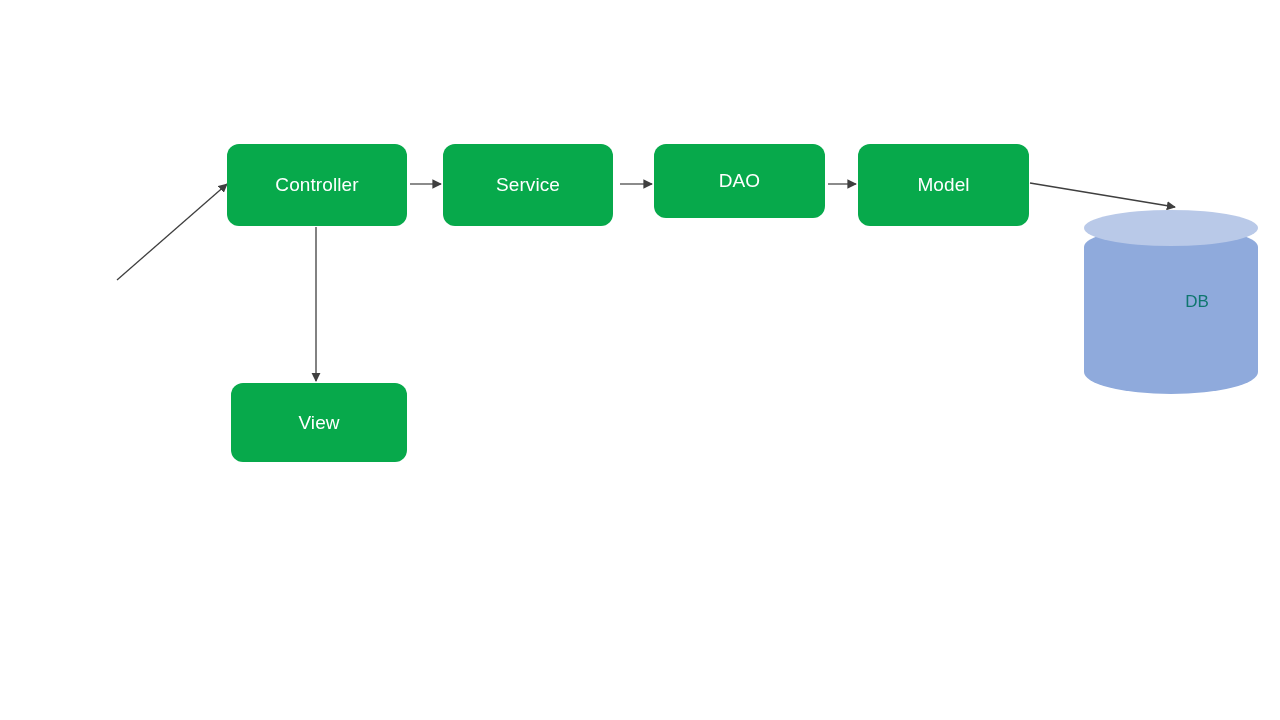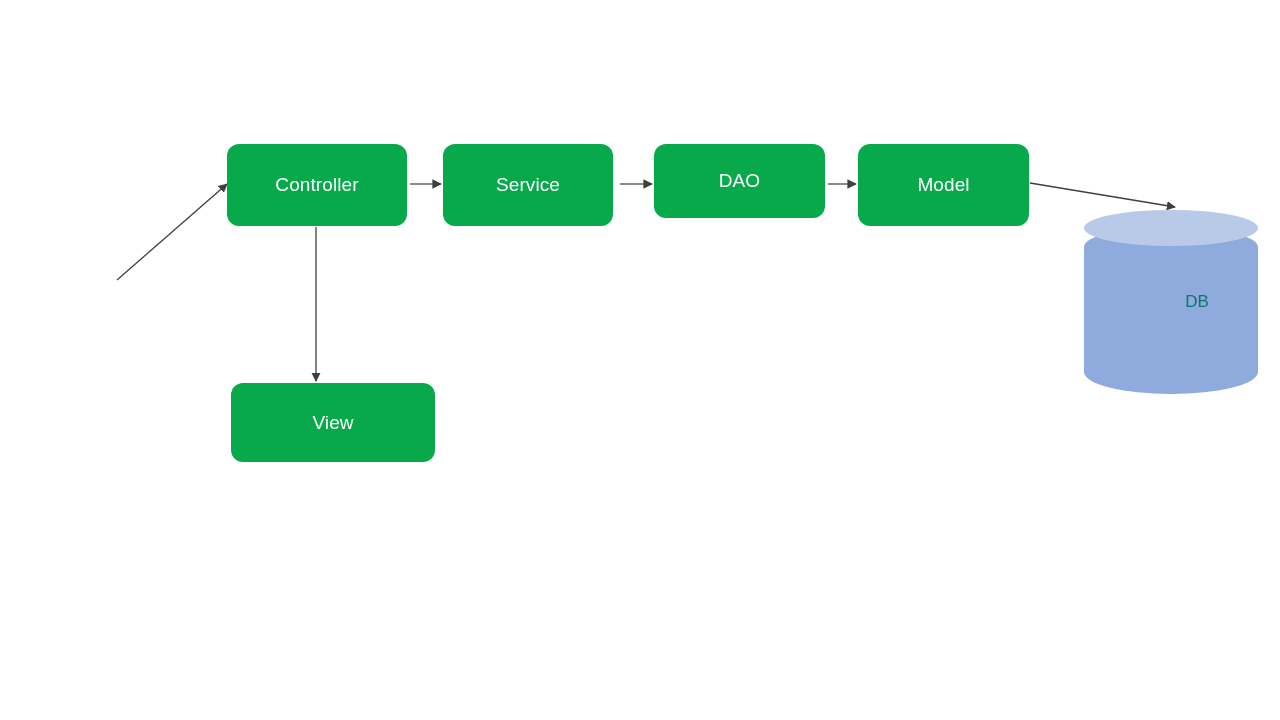--- a/index.html
+++ b/index.html
@@ -35,21 +35,21 @@
     line-height: 1.35;
     letter-spacing: 0.1px;
     white-space: pre-line;
     user-select: none;
   }
   #node-browser  { left: 30px;  top: 281px; width: 171px; height: 79px; }
   #node-controller { left: 227px; top: 144px; width: 180px; height: 82px; }
   #node-service  { left: 443px; top: 144px; width: 170px; height: 82px; }
   #node-dao      { left: 654px; top: 144px; width: 171px; height: 74px; }
   #node-model    { left: 858px; top: 144px; width: 171px; height: 82px; }
-  #node-view     { left: 231px; top: 383px; width: 204px; height: 79px; }
+  #node-view     { left: 231px; top: 383px; width: 176px; height: 79px; }
 
   .cylinder {
     position: absolute;
     left: 1084px;
     top: 210px;
     width: 174px;
     height: 184px;
   }
   .cyl-body {
     position: absolute;

